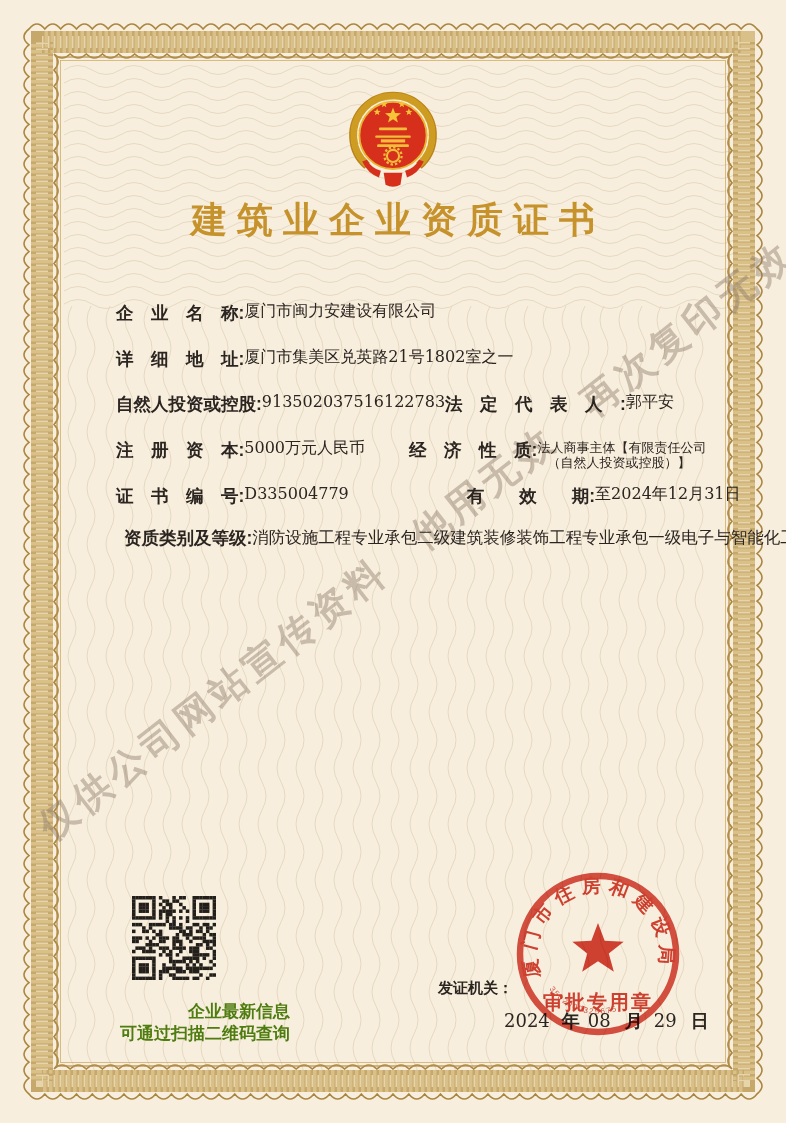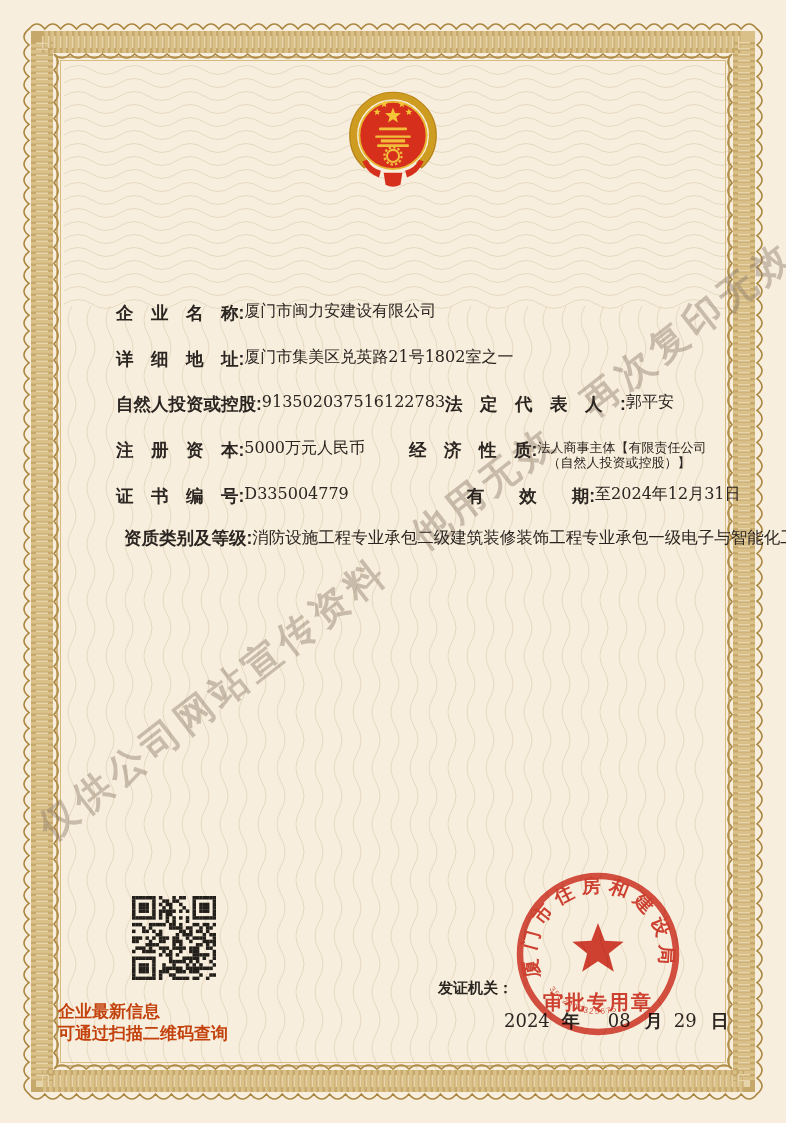--- a/index.html
+++ b/index.html
@@ -17,27 +17,27 @@
   .val{font-family:"DejaVu Serif","Liberation Serif",serif;font-size:16px;}
   .row-company{top:301px;} .row-address{top:347px;} .row-credit{top:392px;}
   .row-capital{top:438px;} .row-certno{top:484px;} .row-qual{top:526px;margin-left:8px;}
   .pair{display:flex;align-items:flex-start;}
   .gap-econ{margin-left:44px;} .gap-valid{margin-left:118px;}
   .econ-val{font-family:"DejaVu Serif","Liberation Serif",serif;font-size:13px;line-height:15px;margin-top:2px;}
   .econ-val .l2{padding-left:10px;}
   .qual-items{display:flex;flex-direction:row;}
   .qual-items .val{font-size:16.5px;line-height:23.5px;}
   .qr{position:absolute;left:132px;top:896px;z-index:2;}
-  .qr-caption{position:absolute;left:58px;top:1001px;width:232px;z-index:2;text-align:left;
-        font-weight:700;font-size:17px;line-height:21.5px;color:#c2410c;}
+  .qr-caption{position:absolute;left:58px;top:1001px;width:232px;z-index:2;text-align:right;
+        font-weight:700;font-size:17px;line-height:21.5px;color:#4d7c0f;}
   .issuer{position:absolute;left:438px;top:979px;z-index:2;font-weight:700;font-size:15px;white-space:pre;}
   .dateline{position:absolute;left:504px;top:1009px;z-index:2;font-size:18px;white-space:nowrap;}
   .dateline .num{font-family:"DejaVu Serif","Liberation Serif",serif;}
   .dateline .unit{font-weight:700;}
-  .d-yu{margin-left:12px;} .d-m{margin-left:28px;} .d-mu{margin-left:14px;}
+  .d-yu{margin-left:12px;} .d-m{margin-left:8px;} .d-mu{margin-left:14px;}
   .d-d{margin-left:11px;} .d-du{margin-left:14px;}
   .seal{position:absolute;left:512px;top:868px;width:172px;height:172px;z-index:3;
         mix-blend-mode:multiply;opacity:.95;}
 </style>
 </head>
 <body>
 
 <div class="page" style="--gold: #c6922c;">
 
   <svg id="decor" width="786" height="1123">
@@ -127,20 +127,21 @@
     </g>
     <circle cx="60" cy="76" r="6.5" fill="none" stroke="#f2bd3a" stroke-width="2.2"></circle>
     <circle cx="60" cy="76" r="9.2" fill="none" stroke="#f2bd3a" stroke-width="2.4" stroke-dasharray="2.6 2.2"></circle>
     <g fill="#d6301d">
       <path d="M27 82 Q33 95 45 99 L47 92 Q37 89 32 80 Z"></path>
       <path d="M93 82 Q87 95 75 99 L73 92 Q83 89 88 80 Z"></path>
       <path d="M50 94 h20 l-2 13 q-8 4 -16 0 Z"></path>
     </g>
   </svg>
 
+  <div class="title">建筑业企业资质证书</div>
 
   <div class="row row-company">
     <span class="lab">企　业　名　称:</span>
       <span class="val">厦门市闽力安建设有限公司</span>
   </div>
 
   <div class="row row-address">
     <span class="lab">详　细　地　址:</span>
       <span class="val">厦门市集美区兑英路21号1802室之一</span>
   </div>

